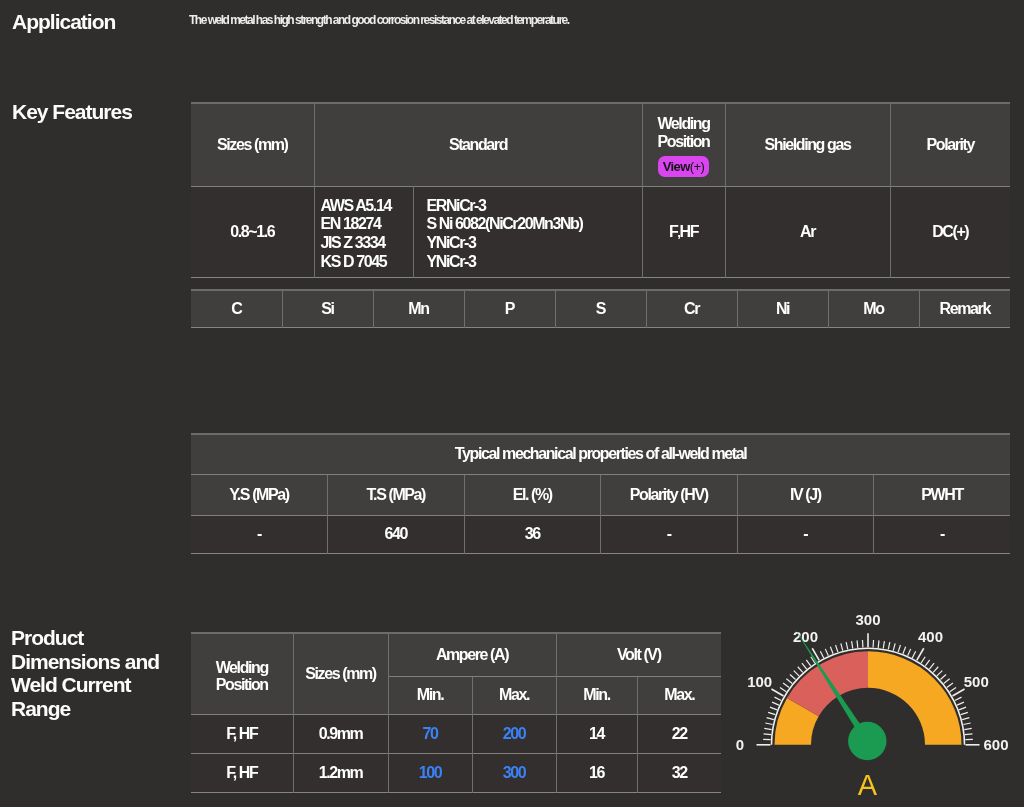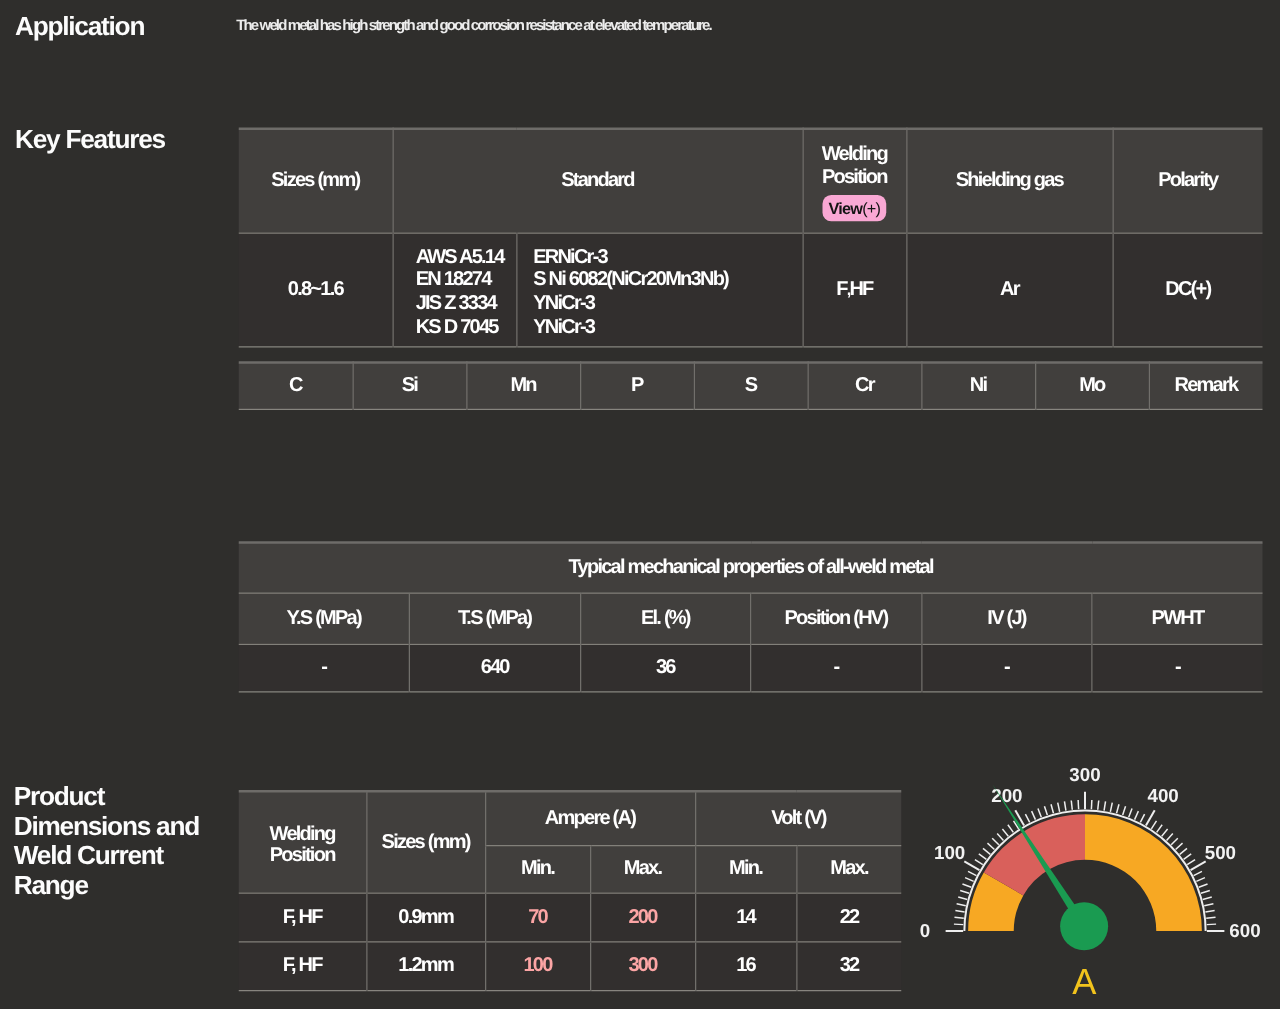--- a/index.html
+++ b/index.html
@@ -8,21 +8,21 @@
 .page { position:relative; width:1024px; height:807px;border-radius:25px; }
 h2 { position:absolute; font-size:21px; font-weight:bold; color:#fcfcfc; line-height:29.3px; letter-spacing:-1px; }
 table { border-collapse:collapse; table-layout:fixed; position:absolute; }
 td, th { font-size:16px; font-weight:bold; color:#fff; text-align:center; vertical-align:middle; letter-spacing:-1.4px; }
 .hd { background:#413f3d; }
 .row { background:#322f2e; }
 .bt { border-top:2px solid #6e6c69; }
 .bb { border-bottom:1px solid #87857f; }
 .vb { border-left:1px solid #716f6b; }
 .hb { border-top:1px solid #82807a; }
-.yellow { color:#fca5a5; }
+.yellow { color:#3b82f6; }
 </style>
 </head>
 <body>
 <div class="page">
 
 <h2 style="left:12px; top:7px;">Application</h2>
 <div style="position:absolute; left:189px; top:10px; width:820px; font-size:12px; font-weight:bold; letter-spacing:-1.5px; color:#ececec; line-height:21px;">The weld metal has high strength and good corrosion resistance at elevated temperature.</div>
 
 <h2 style="left:12px; top:97px;">Key Features</h2>
 
@@ -32,27 +32,27 @@
         <col style="width:99px">
         <col style="width:229px">
         <col style="width:83px">
         <col style="width:165px">
         <col style="width:120px">
       </colgroup>
 <tbody>
         <tr class="hd" style="height:83px;">
   <td>Sizes (mm)</td>
   <td colspan="2" class="vb">Standard</td>
-  <td class="vb" style="line-height:17.8px; padding-top:3px;">Welding<br>Position<br><span style="display:inline-block;background:#f9a8d4;color:#141414;font-size:13px;letter-spacing:-0.6px;line-height:17px;border-radius:7px;padding:2px 5px;margin-top:5px;">View<span style="font-weight:400;">(+)</span></span></td>
+  <td class="vb" style="line-height:17.8px; padding-top:3px;">Welding<br>Position<br><span style="display:inline-block;background:#d946ef;color:#141414;font-size:13px;letter-spacing:-0.6px;line-height:17px;border-radius:7px;padding:2px 5px;margin-top:5px;">View<span style="font-weight:400;">(+)</span></span></td>
   <td class="vb">Shielding gas</td>
   <td class="vb">Polarity</td>
 </tr>
 <tr class="row hb" style="height:91px;">
   <td>0.8~1.6</td>
-  <td class="vb" style="text-align:left; padding-left:18px; padding-top:5px; line-height:18.7px;">AWS A5.14<br>EN 18274<br>JIS Z 3334<br>KS D 7045</td>
+  <td class="vb" style="text-align:left; padding-left:6px; padding-top:5px; line-height:18.7px;">AWS A5.14<br>EN 18274<br>JIS Z 3334<br>KS D 7045</td>
   <td class="vb" style="text-align:left; padding-left:13px; padding-top:5px; line-height:18.7px;">ERNiCr-3<br>S Ni 6082(NiCr20Mn3Nb)<br>YNiCr-3<br>YNiCr-3</td>
   <td class="vb">F<span style="font-size:13px;">,</span>HF</td>
   <td class="vb">Ar</td>
   <td class="vb">DC(+)</td>
 </tr>
 </tbody>
     </table>
 
 <table class="bt bb" style="left:191px; top:289px; width:819px;">
 <colgroup>
@@ -91,21 +91,21 @@
         <col style="width:136.5px">
       </colgroup>
 <tbody>
         <tr class="hd" style="height:40px;">
           <td colspan="6">Typical mechanical properties of all-weld metal</td>
         </tr>
 <tr class="hd" style="height:41px;">
   <td class="hb">Y.S (MPa)</td>
           <td class="hb vb">T.S (MPa)</td>
           <td class="hb vb">El. (%)</td>
-          <td class="hb vb">Position (HV)</td>
+          <td class="hb vb">Polarity (HV)</td>
           <td class="hb vb">IV (J)</td>
           <td class="hb vb">PWHT</td>
 </tr>
 <tr class="row hb" style="height:38px;">
   <td>-</td>
           <td class="vb">640</td>
           <td class="vb">36</td>
           <td class="vb">-</td>
           <td class="vb">-</td>
           <td class="vb">-</td>

